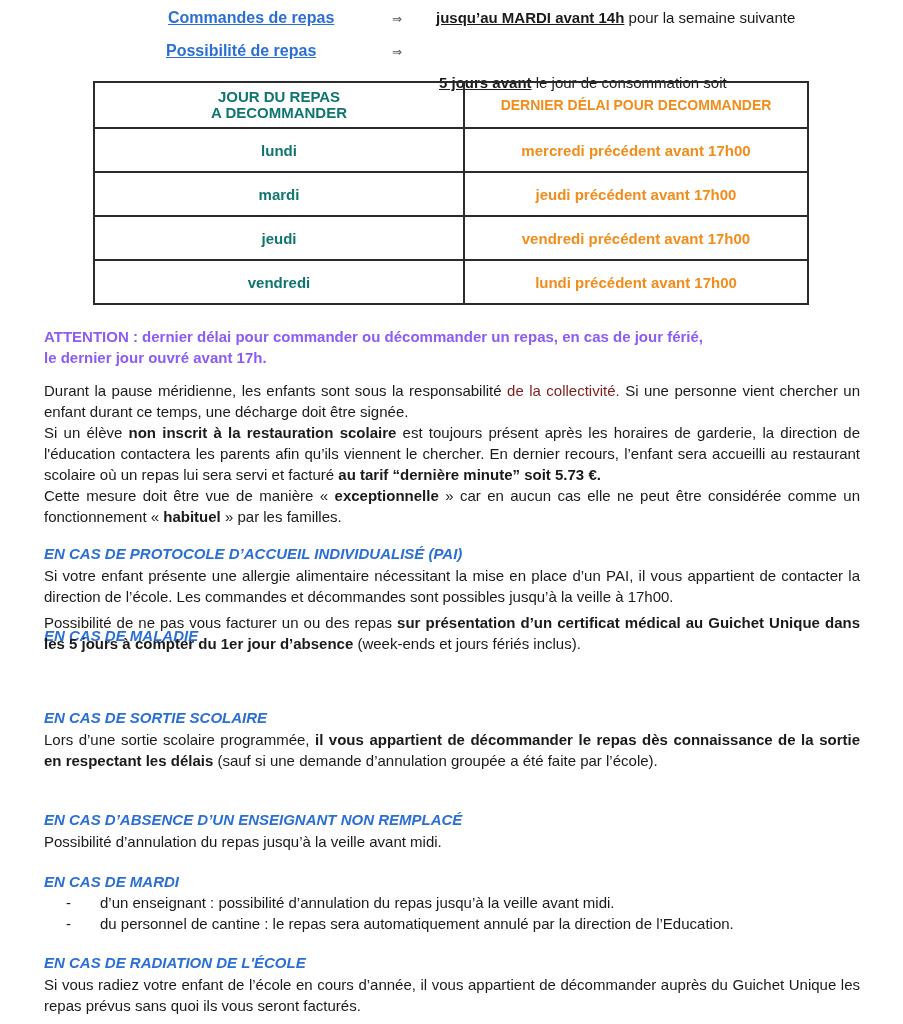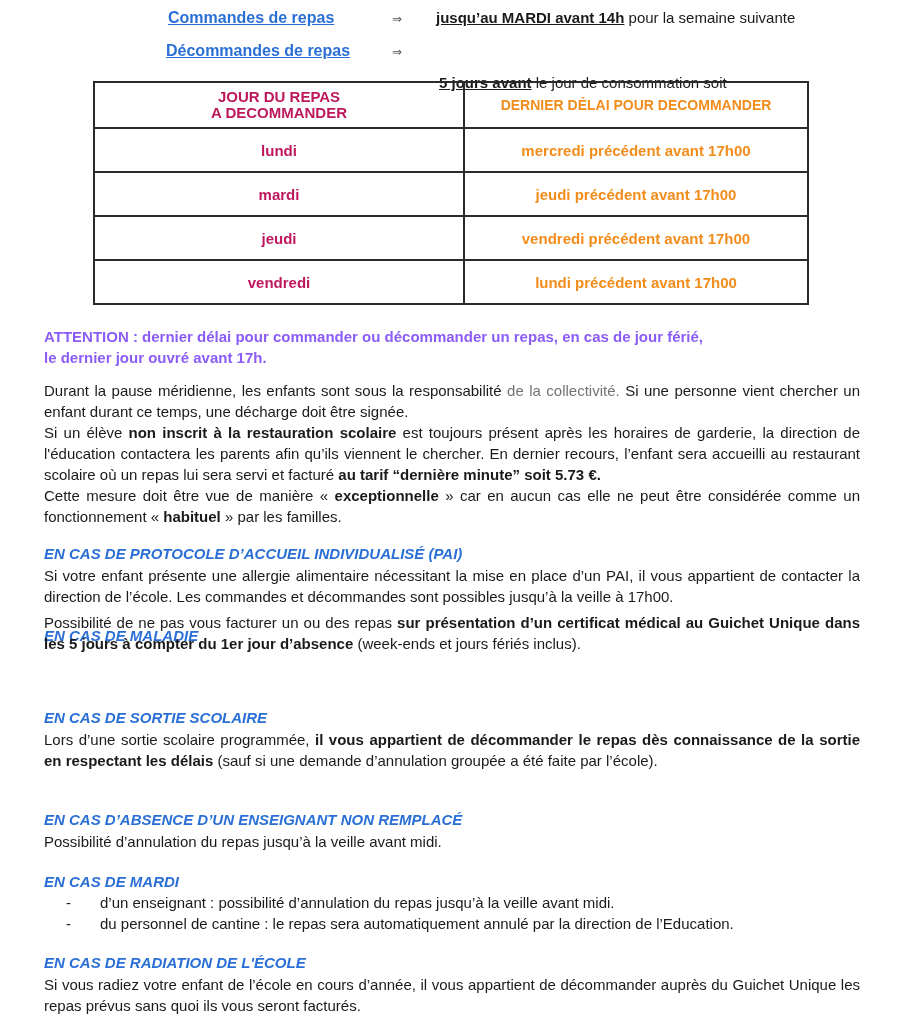--- a/index.html
+++ b/index.html
@@ -5,44 +5,44 @@
   html, body { margin:0; padding:0; background:#ffffff; }
   body { width:903px; height:1024px; overflow:hidden; position:relative;
          font-family:"Liberation Sans", sans-serif; color:#1a1a1a; }
   .top-link { position:absolute; color:#2a6fd6; font-weight:bold; text-decoration:underline; white-space:nowrap; }
   .arrow { position:absolute; color:#555; font-size:12px; }
   .top-text { position:absolute; white-space:nowrap; }
   .top-text b { text-decoration:underline; }
 
   table.delays { position:absolute; left:93px; top:81px; width:716px; border-collapse:collapse; }
   table.delays td { border:2px solid #2b2b2b; text-align:center; font-weight:bold; font-size:15px; padding:0; }
-  table.delays td.day { width:368px; color:#be185d; }
+  table.delays td.day { width:368px; color:#0f766e; }
   table.delays td.deadline { color:#f28c1b; }
   table.delays tr.header td { height:44px; line-height:16px; }
   table.delays tr.header td.deadline { font-size:14px;border-radius:14px; }
   table.delays tr.row td { height:42px; }
 
   .attention { position:absolute; left:44px; top:326px; color:#8b5cf6; font-weight:bold; font-size:15px; line-height:21px; }
   .para { position:absolute; left:44px; width:816px; font-size:15px; line-height:21px; text-align:justify; }
-  .para .grey { color:#737373; }
+  .para .grey { color:#7f1d1d; }
   .heading { position:absolute; left:44px; color:#2a6fd6; font-weight:bold; font-style:italic; font-size:15px; white-space:nowrap; }
   .bullets { position:absolute; left:60px; font-size:15px; line-height:21px; margin:0; padding:0; list-style:none; }
   .bullets li { position:relative; padding-left:40px; }
   .bullets li .dash { position:absolute; left:6px; }
 </style>
 </head>
 <body>
 
 <div>
   <a class="top-link" style="left:168px; top:9px;">Commandes de repas</a>
   <span class="arrow" style="left:392px; top:12px;">⇒</span>
   <span class="top-text" style="left:436px; top:9px; font-size:15px;text-align:center;"><b>jusqu’au MARDI avant 14h</b><span> pour la semaine suivante</span></span>
 </div>
 <div>
-  <a class="top-link" style="left:166px; top:42px;">Décommandes de repas</a>
+  <a class="top-link" style="left:166px; top:42px;">Possibilité de repas</a>
   <span class="arrow" style="left:392px; top:45px;">⇒</span>
   <span class="top-text" style="left:439px; top:42px; font-size:15px;margin-top:32px;"><b>5 jours avant</b><span> le jour de consommation soit</span></span>
 </div>
 
 <table class="delays">
   <tbody>
       <tr class="header">
     <td class="day">
       <span>JOUR DU REPAS</span><br>
       <span>A DECOMMANDER</span>

